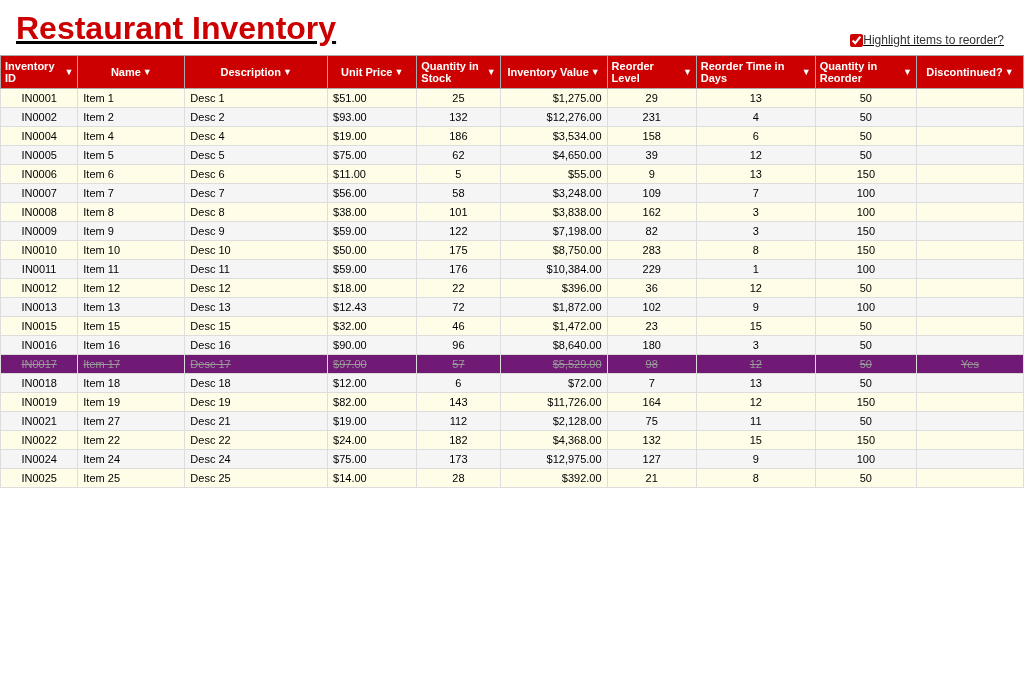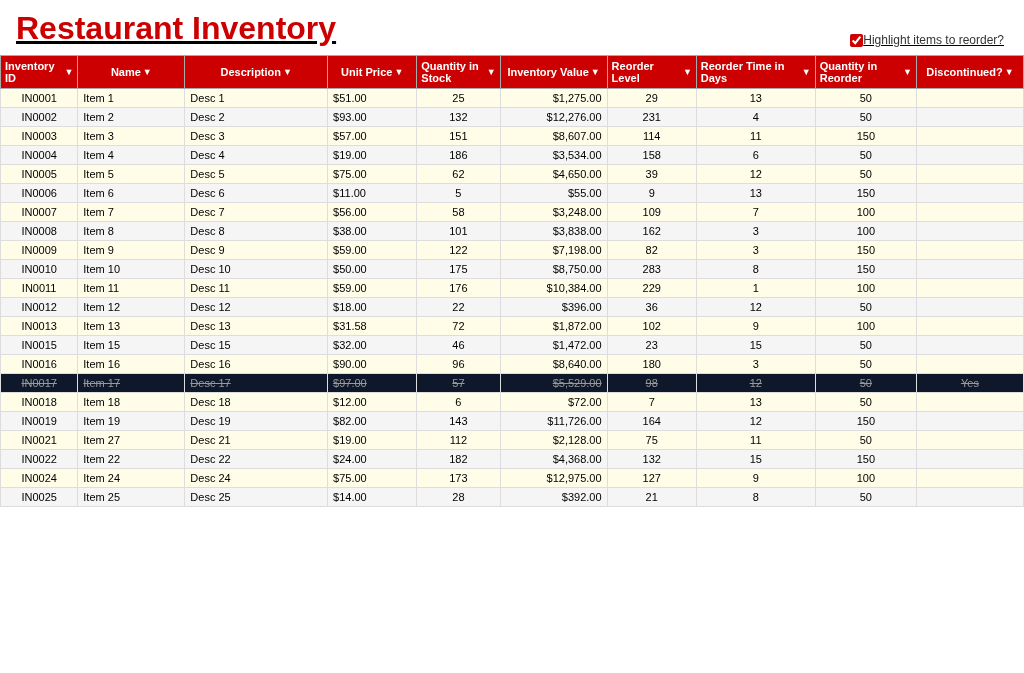--- a/index.html
+++ b/index.html
@@ -71,21 +71,21 @@
       background-color: #fffde7;
     }
 
     tbody tr:nth-child(even) {
       background-color: #f5f5f5;
     }
 
     tbody tr.discontinued {
       color: #999;
       text-decoration: line-through;
-      background-color: #0f172a;
+      background-color: #701a75;
       padding-left: 14px;
     }
 
     tbody td {
       border: 1px solid #ddd;
       padding: 3px 5px;
       font-size: 11px;
       text-align: center;
     }
 
@@ -221,32 +221,20 @@
           <td>Desc 2</td>
           <td>$93.00</td>
           <td>132</td>
           <td>$12,276.00</td>
           <td>231</td>
           <td>4</td>
           <td>50</td>
           <td></td>
         </tr>
         <tr>
-          <td>IN0003</td>
-          <td>Item 3</td>
-          <td>Desc 3</td>
-          <td>$57.00</td>
-          <td>151</td>
-          <td>$8,607.00</td>
-          <td>114</td>
-          <td>11</td>
-          <td>150</td>
-          <td></td>
-        </tr>
-        <tr>
           <td>IN0004</td>
           <td>Item 4</td>
           <td>Desc 4</td>
           <td>$19.00</td>
           <td>186</td>
           <td>$3,534.00</td>
           <td>158</td>
           <td>6</td>
           <td>50</td>
           <td></td>
@@ -344,21 +332,21 @@
           <td>$396.00</td>
           <td>36</td>
           <td>12</td>
           <td>50</td>
           <td></td>
         </tr>
         <tr>
           <td>IN0013</td>
           <td>Item 13</td>
           <td>Desc 13</td>
-          <td>$31.58</td>
+          <td>$12.43</td>
           <td>72</td>
           <td>$1,872.00</td>
           <td>102</td>
           <td>9</td>
           <td>100</td>
           <td></td>
         </tr>
         <tr>
           <td>IN0015</td>
           <td>Item 15</td>

